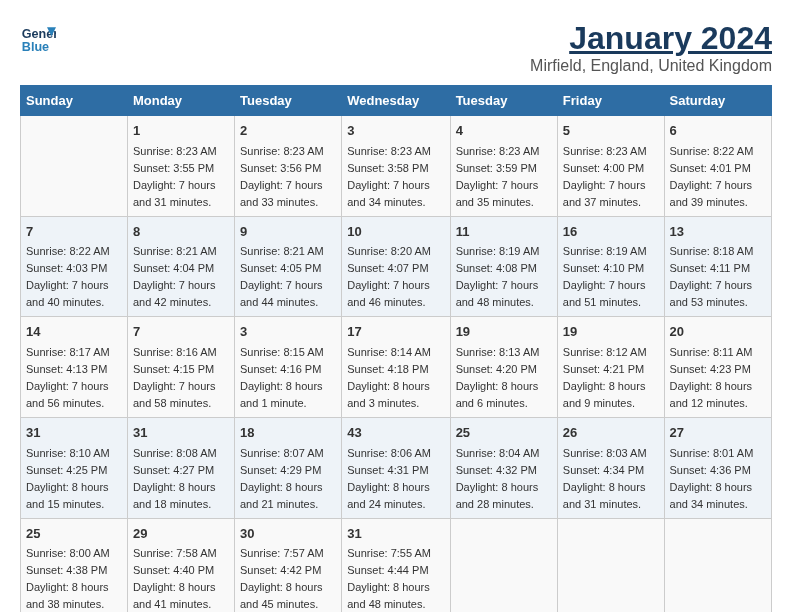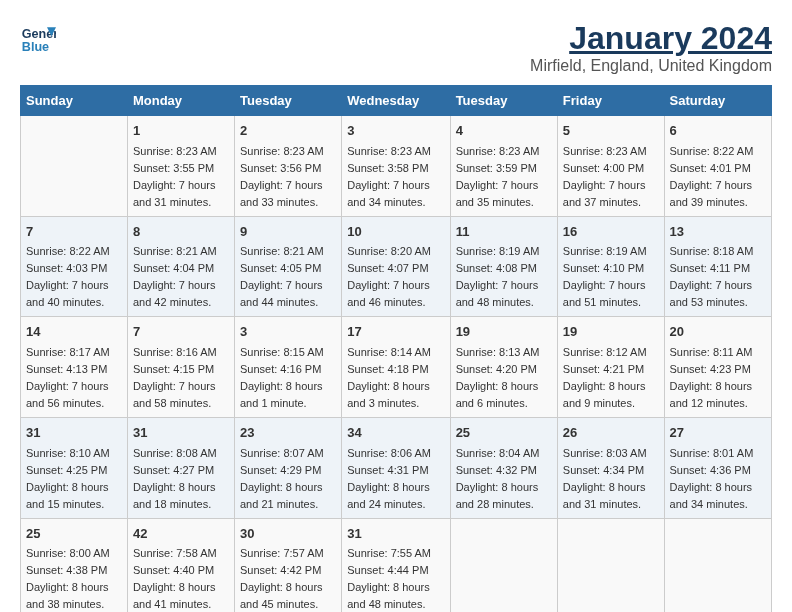--- a/index.html
+++ b/index.html
@@ -207,25 +207,25 @@
       <tr>
         <td>
           <span class="day-number">31</span>
           <div class="day-info">Sunrise: 8:10 AM<br>Sunset: 4:25 PM<br>Daylight: 8 hours and 15 minutes.</div>
         </td>
         <td>
           <span class="day-number">31</span>
           <div class="day-info">Sunrise: 8:08 AM<br>Sunset: 4:27 PM<br>Daylight: 8 hours and 18 minutes.</div>
         </td>
         <td>
-          <span class="day-number">23</span>
+          <span class="day-number">18</span>
           <div class="day-info">Sunrise: 8:07 AM<br>Sunset: 4:29 PM<br>Daylight: 8 hours and 21 minutes.</div>
         </td>
         <td>
-          <span class="day-number">34</span>
+          <span class="day-number">43</span>
           <div class="day-info">Sunrise: 8:06 AM<br>Sunset: 4:31 PM<br>Daylight: 8 hours and 24 minutes.</div>
         </td>
         <td>
           <span class="day-number">25</span>
           <div class="day-info">Sunrise: 8:04 AM<br>Sunset: 4:32 PM<br>Daylight: 8 hours and 28 minutes.</div>
         </td>
         <td>
           <span class="day-number">26</span>
           <div class="day-info">Sunrise: 8:03 AM<br>Sunset: 4:34 PM<br>Daylight: 8 hours and 31 minutes.</div>
         </td>
@@ -233,21 +233,21 @@
           <span class="day-number">27</span>
           <div class="day-info">Sunrise: 8:01 AM<br>Sunset: 4:36 PM<br>Daylight: 8 hours and 34 minutes.</div>
         </td>
       </tr>
       <tr>
         <td>
           <span class="day-number">25</span>
           <div class="day-info">Sunrise: 8:00 AM<br>Sunset: 4:38 PM<br>Daylight: 8 hours and 38 minutes.</div>
         </td>
         <td>
-          <span class="day-number">42</span>
+          <span class="day-number">29</span>
           <div class="day-info">Sunrise: 7:58 AM<br>Sunset: 4:40 PM<br>Daylight: 8 hours and 41 minutes.</div>
         </td>
         <td>
           <span class="day-number">30</span>
           <div class="day-info">Sunrise: 7:57 AM<br>Sunset: 4:42 PM<br>Daylight: 8 hours and 45 minutes.</div>
         </td>
         <td>
           <span class="day-number">31</span>
           <div class="day-info">Sunrise: 7:55 AM<br>Sunset: 4:44 PM<br>Daylight: 8 hours and 48 minutes.</div>
         </td>

